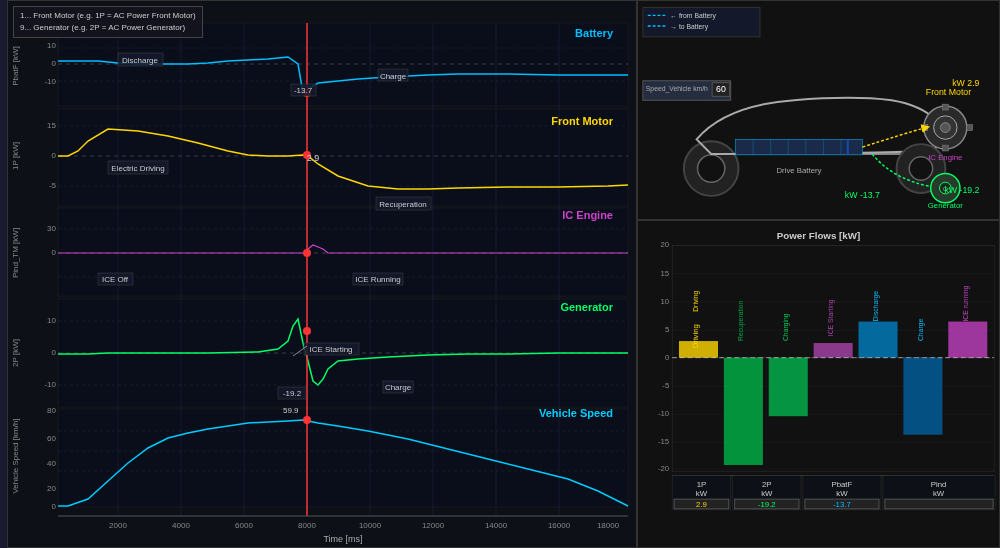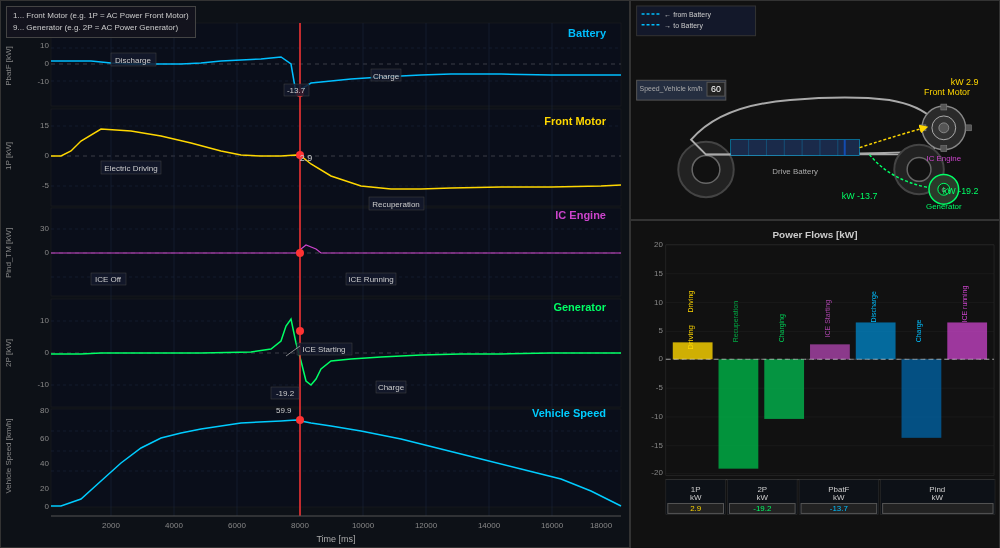--- a/index.html
+++ b/index.html
@@ -12,20 +12,21 @@
       display: flex;
     }
 
     .main-chart-area {
       width: 630px;
       height: 548px;
       background: #0d1117;
       border: 1px solid #333;
       position: relative;
       flex-shrink: 0;
+      margin-left: 7px;
     }
 
     .right-panel {
       width: 370px;
       height: 548px;
       display: flex;
       flex-direction: column;
       background: #0d1117;
     }
 

